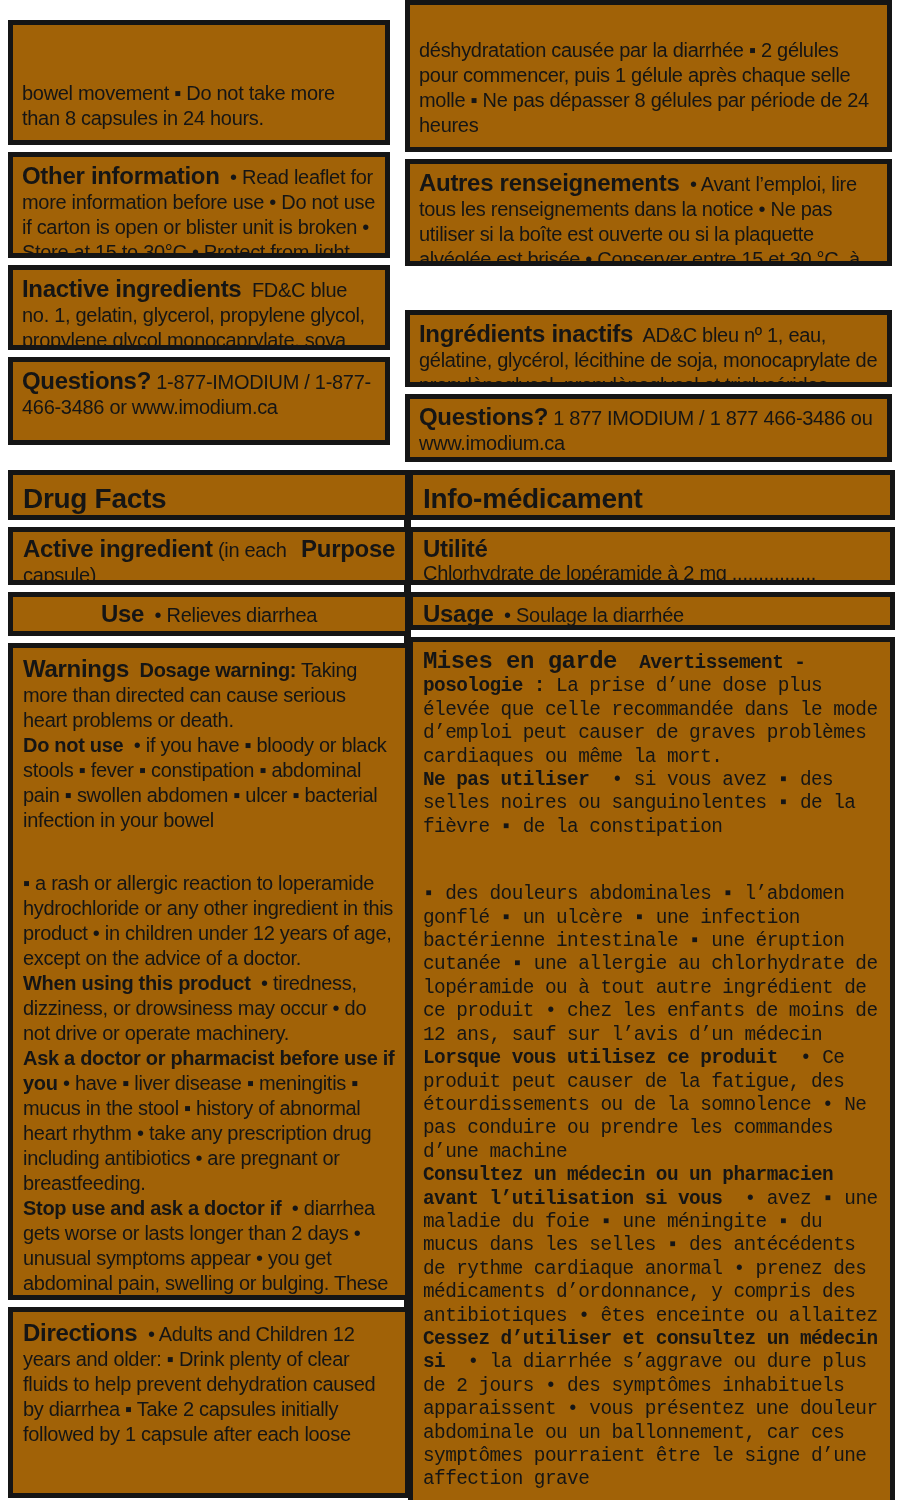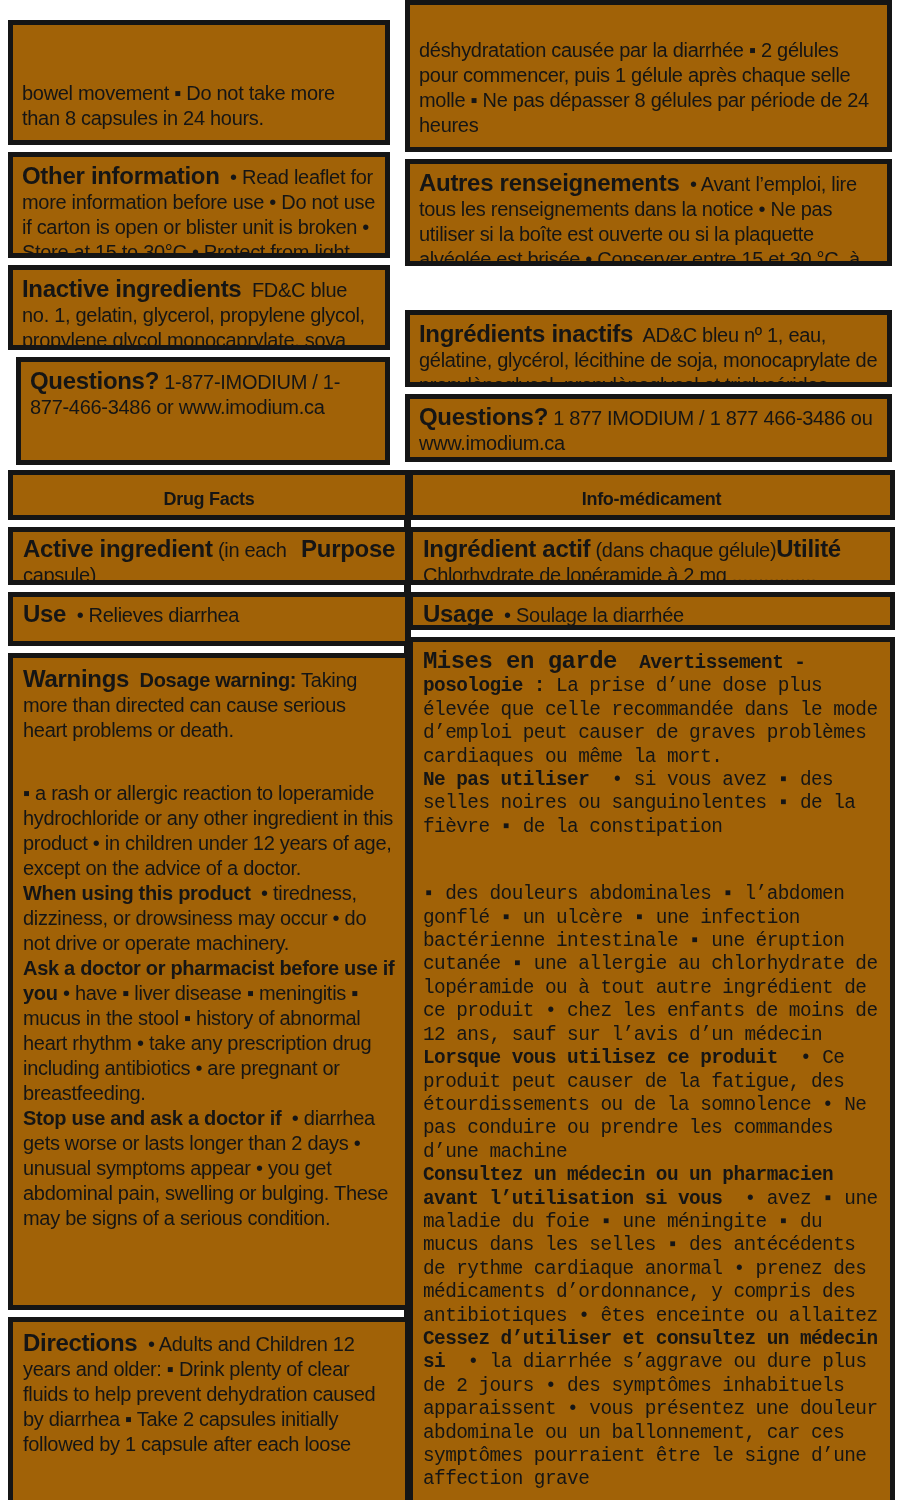--- a/index.html
+++ b/index.html
@@ -11,21 +11,21 @@
   }
   .col { position:absolute; }
   .box {
     border:5px solid #151515; background:#a16207; overflow:hidden;
     padding:6px 10px; font-size:20px; line-height:25px;
   }
   .box + .box { margin-top:7px; }
   .bottom-align { display:flex; flex-direction:column; justify-content:flex-end; padding-bottom:9px; }
   b, .bld { font-weight:bold; }
   .h-inline { font-weight:bold; font-size:24px; }
-  .title { font-weight:bold; font-size:18px; line-height:30px;text-align:center; }
+  .title { font-weight:bold; font-size:28px; line-height:30px; }
   .vline { position:absolute; background:#151515; }
   .facts { line-height:24px; }
   .facts p { margin:0; }
   .fr-warn { line-height:23.4px; font-size:19.4px; letter-spacing:-0.55px; }
   .gap-top-en { margin-top:38px !important; }
   .gap-top-fr { margin-top:44px !important; }
   .ai-row { display:flex; justify-content:flex-start; align-items:baseline; }
   #col-ta .box, #col-tb .box { padding-left:9px; padding-right:8px; }
 </style>
 </head>
@@ -36,21 +36,21 @@
   <div class="col" id="col-ta" style="left:8px; top:20px; width:382px;">
     <div class="box bottom-align" style="height:125px;">
       <p>bowel movement  ▪ Do not take more than 8 capsules in 24 hours.</p>
     </div>
     <div class="box" style="height:106px;">
       <p><span class="h-inline">Other information</span>&nbsp; <span>• Read leaflet for more information before use  • Do not use if carton is open or blister unit is broken  • Store at 15 to 30°C  • Protect from light.</span></p>
     </div>
     <div class="box" style="height:85px;">
       <p><span class="h-inline">Inactive ingredients</span>&nbsp; <span>FD&amp;C blue no. 1, gelatin, glycerol, propylene glycol, propylene glycol monocaprylate, soya lecithin, triglycerides, water.</span></p>
     </div>
-    <div class="box" style="height:108px;margin-left:8px;">
+    <div class="box" style="height:88px;">
       <p><span class="h-inline">Questions?</span> <span>1-877-IMODIUM / 1-877-466-3486 or www.imodium.ca</span></p>
     </div>
   </div>
 
   <div class="col" id="col-tb" style="left:405px; top:0px; width:487px;">
     <div class="box bottom-align" style="height:152px;">
       <p>déshydratation causée par la diarrhée  ▪ 2 gélules pour commencer, puis 1 gélule après chaque selle molle ▪ Ne pas dépasser 8 gélules par période de 24 heures</p>
     </div>
     <div class="box" style="height:107px;">
       <p><span class="h-inline">Autres renseignements</span>&nbsp; <span>• Avant l’emploi, lire tous les renseignements dans la notice  • Ne pas utiliser si la boîte est ouverte ou si la plaquette alvéolée est brisée • Conserver entre 15 et 30 °C, à l’abri de la lumière</span></p>
@@ -69,43 +69,43 @@
     <div class="box" style="height:50px; padding-top:9px;">
       <p class="title">Drug Facts</p>
     </div>
     <div class="box" style="height:58px; padding-top:4px;">
       <p class="ai-row">
         <span><span class="h-inline">Active ingredient</span> <span>(in each capsule)</span></span>
         <span class="h-inline">Purpose</span>
       </p>
 
     </div>
-    <div class="box" style="height:54px; padding-top:4px;">
+    <div class="box" style="height:44px; padding-top:4px;text-align:center;">
       <p><span class="h-inline">Use</span>&nbsp; <span>• Relieves diarrhea</span></p>
     </div>
     <div class="box" style="height:657px; padding-top:8px;">
       <p><span class="h-inline">Warnings</span>&nbsp; <b>Dosage warning:</b> <span>Taking more than directed can cause serious heart problems or death.</span></p>
+      <p><b>Do not use</b>&nbsp; <span>• if you have  ▪ bloody or black stools ▪ fever  ▪ constipation  ▪ abdominal pain  ▪ swollen abdomen  ▪ ulcer  ▪ bacterial infection in your bowel</span></p>
       <p class="gap-top-en">▪ a rash or allergic reaction to loperamide hydrochloride or any other ingredient in this product  • in children under 12 years of age, except on the advice of a doctor.</p>
       <p><b>When using this product</b>&nbsp; <span>• tiredness, dizziness, or drowsiness may occur  • do not drive or operate machinery.</span></p>
       <p><b>Ask a doctor or pharmacist before use if you</b> <span>• have  ▪ liver disease  ▪ meningitis  ▪ mucus in the stool  ▪ history of abnormal heart rhythm  • take any prescription drug including antibiotics  • are pregnant or breastfeeding.</span></p>
       <p><b>Stop use and ask a doctor if</b>&nbsp; <span>• diarrhea gets worse or lasts longer than 2 days  • unusual symptoms appear  • you get abdominal pain, swelling or bulging. These may be signs of a serious condition.</span></p>
 
     </div>
     <div class="box" style="height:191px; padding-top:8px;">
       <p><span class="h-inline">Directions</span>&nbsp; <span>• Adults and Children 12 years and older:  ▪ Drink plenty of clear fluids to help prevent dehydration caused by diarrhea  ▪ Take 2 capsules initially followed by 1 capsule after each loose</span></p>
     </div>
   </div>
 
   <div class="col facts" id="col-bb" style="left:408px; top:470px; width:487px;">
     <div class="box" style="height:50px; padding-top:9px;">
       <p class="title">Info-médicament</p>
     </div>
     <div class="box" style="height:58px; padding-top:4px;">
       <p class="ai-row">
-        <span><span class="h-inline">Ingrédient actif</span> <span>(dans chaque gélule)</span></span>
         <span class="h-inline">Utilité</span>
       </p>
       <p>Chlorhydrate de lopéramide à 2 mg ................ Antidiarrhéique</p>
     </div>
     <div class="box" style="height:38px; padding-top:4px;">
       <p><span class="h-inline">Usage</span>&nbsp; <span>• Soulage la diarrhée</span></p>
     </div>
     <div class="box fr-warn" style="height:908px; padding-top:8px;font-family:Liberation Mono, monospace;">
       <p><span class="h-inline">Mises en garde</span>&nbsp; <b>Avertissement - posologie :</b> <span>La prise d’une dose plus élevée que celle recommandée dans le mode d’emploi peut causer de graves problèmes cardiaques ou même la mort.</span></p>
       <p><b>Ne pas utiliser</b>&nbsp; <span>• si vous avez  ▪ des selles noires ou sanguinolentes  ▪ de la fièvre  ▪ de la constipation</span></p>

